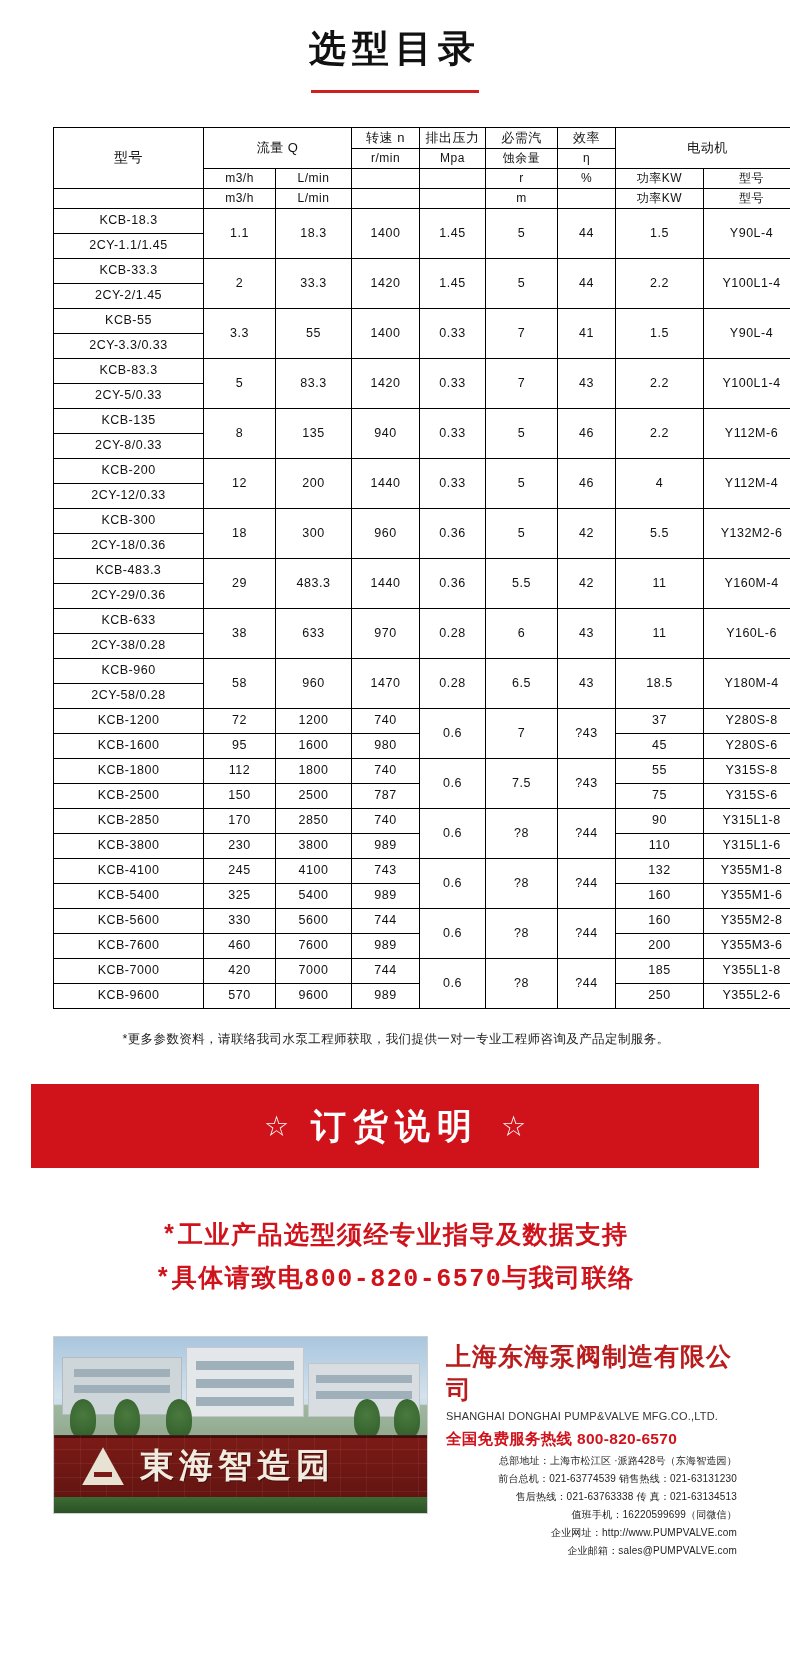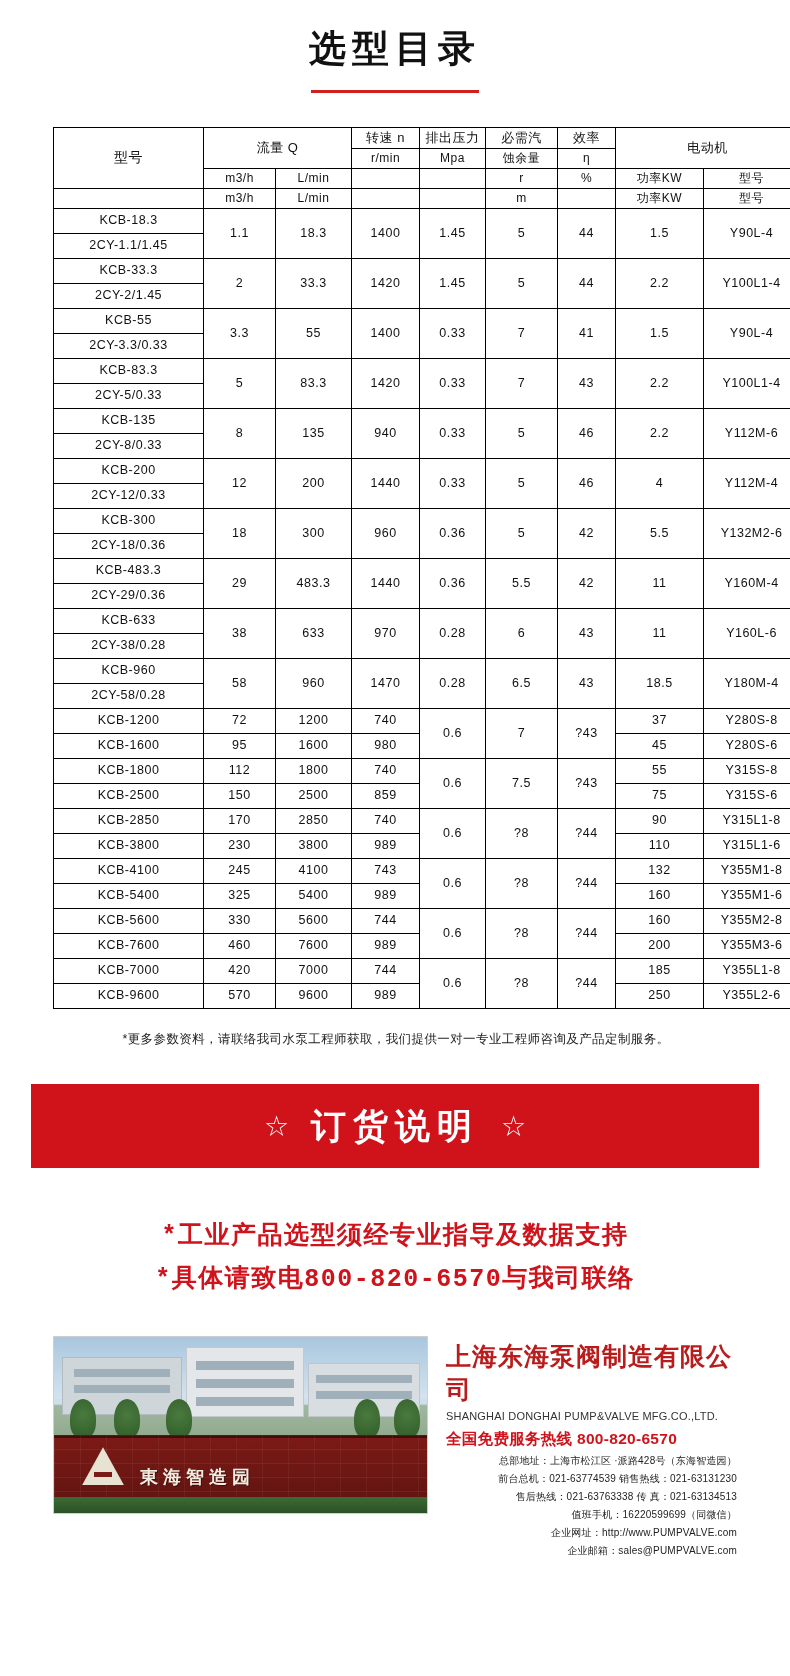--- a/index.html
+++ b/index.html
@@ -155,21 +155,21 @@
     position:absolute; left:28px; bottom:28px;
     width:42px; height:38px;
     background:#e8e2d2;
     clip-path: polygon(50% 0%, 100% 100%, 0% 100%);
   }
   .photo .logo-mark:after{
     content:""; position:absolute; left:12px; bottom:8px; width:18px; height:5px; background:#7b1a16;
   }
   .photo .wall-text {
     position:absolute; left:86px; bottom:24px;
-    color:#f2ece0; font-size:18px; font-weight:bold; letter-spacing:5px;
+    color:#f2ece0; font-size:34px; font-weight:bold; letter-spacing:5px;
     font-family:"DejaVu Sans", sans-serif;
     text-shadow: 1px 1px 0 rgba(0,0,0,.4);
   }
   .photo .grass {
     position:absolute; left:0; bottom:0; width:100%; height:16px;
     background: linear-gradient(#3c6b33, #2b5126);
   }
 
   .company { padding-top: 4px; }
   .company-cn {
@@ -415,21 +415,21 @@
             <td class="num" rowspan="2">0.6</td>
             <td class="num" rowspan="2">7.5</td>
             <td class="num" rowspan="2">?43</td>
             <td class="num">55</td>
             <td class="num">Y315S-8</td>
           </tr>
           <tr class="row-h">
             <td class="model-cell">KCB-2500</td>
             <td class="num">150</td>
             <td class="num">2500</td>
-            <td class="num">859</td>
+            <td class="num">787</td>
             <td class="num">75</td>
             <td class="num">Y315S-6</td>
           </tr>
           <tr class="row-h">
             <td class="model-cell">KCB-2850</td>
             <td class="num">170</td>
             <td class="num">2850</td>
             <td class="num">740</td>
             <td class="num" rowspan="2">0.6</td>
             <td class="num" rowspan="2">?8</td>

